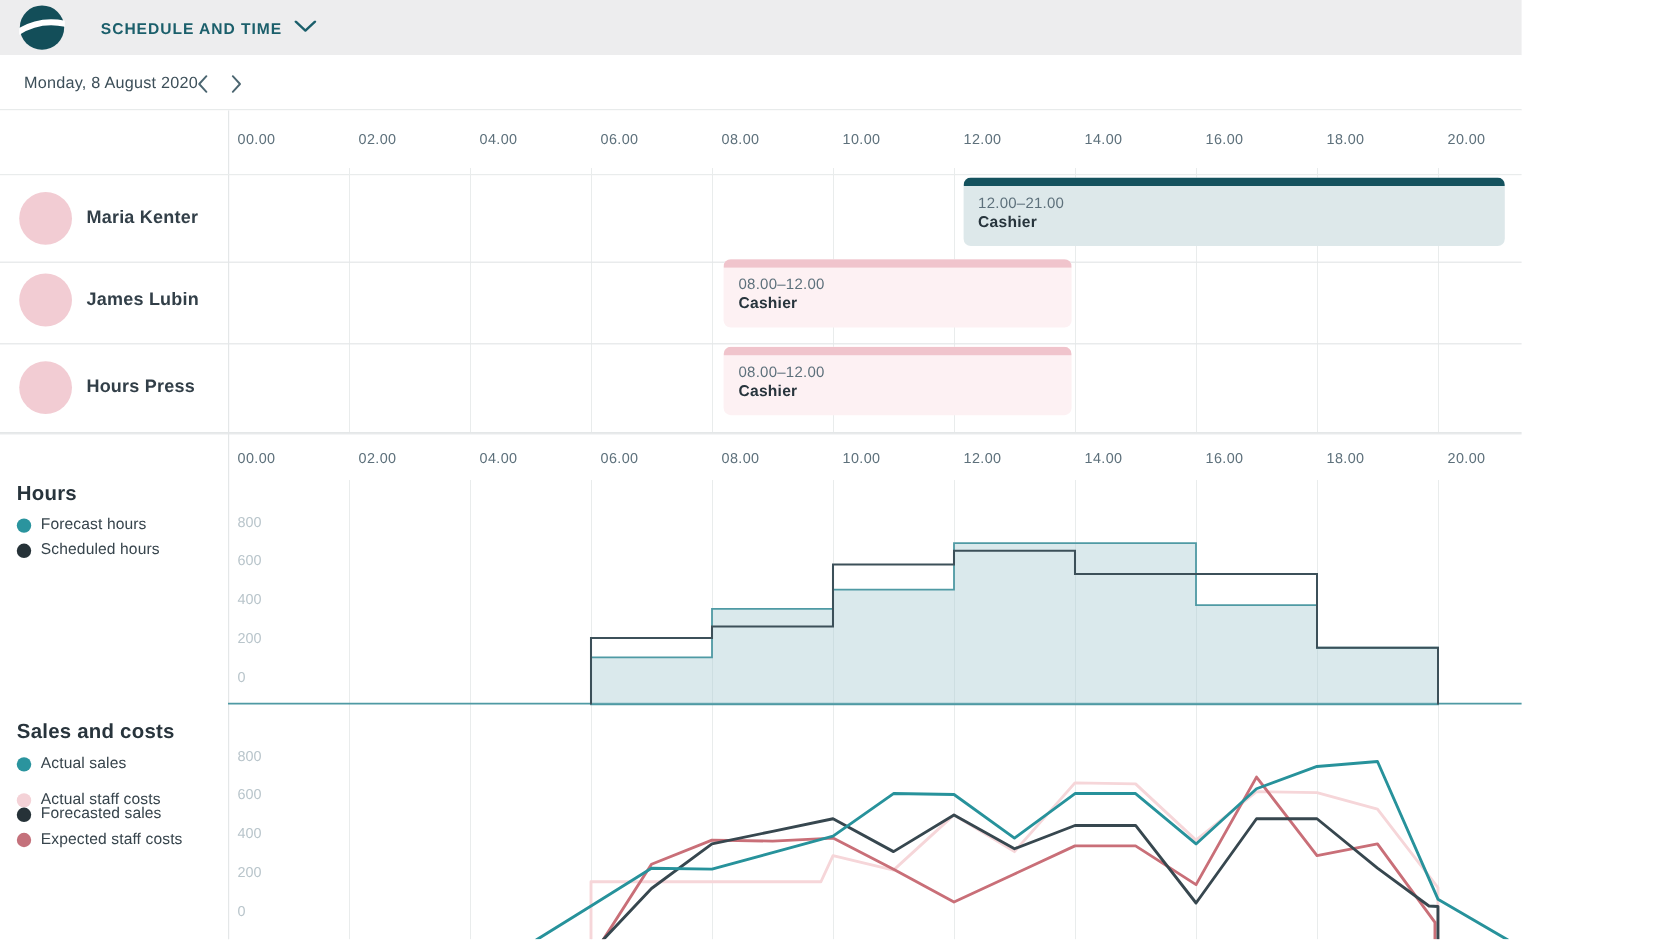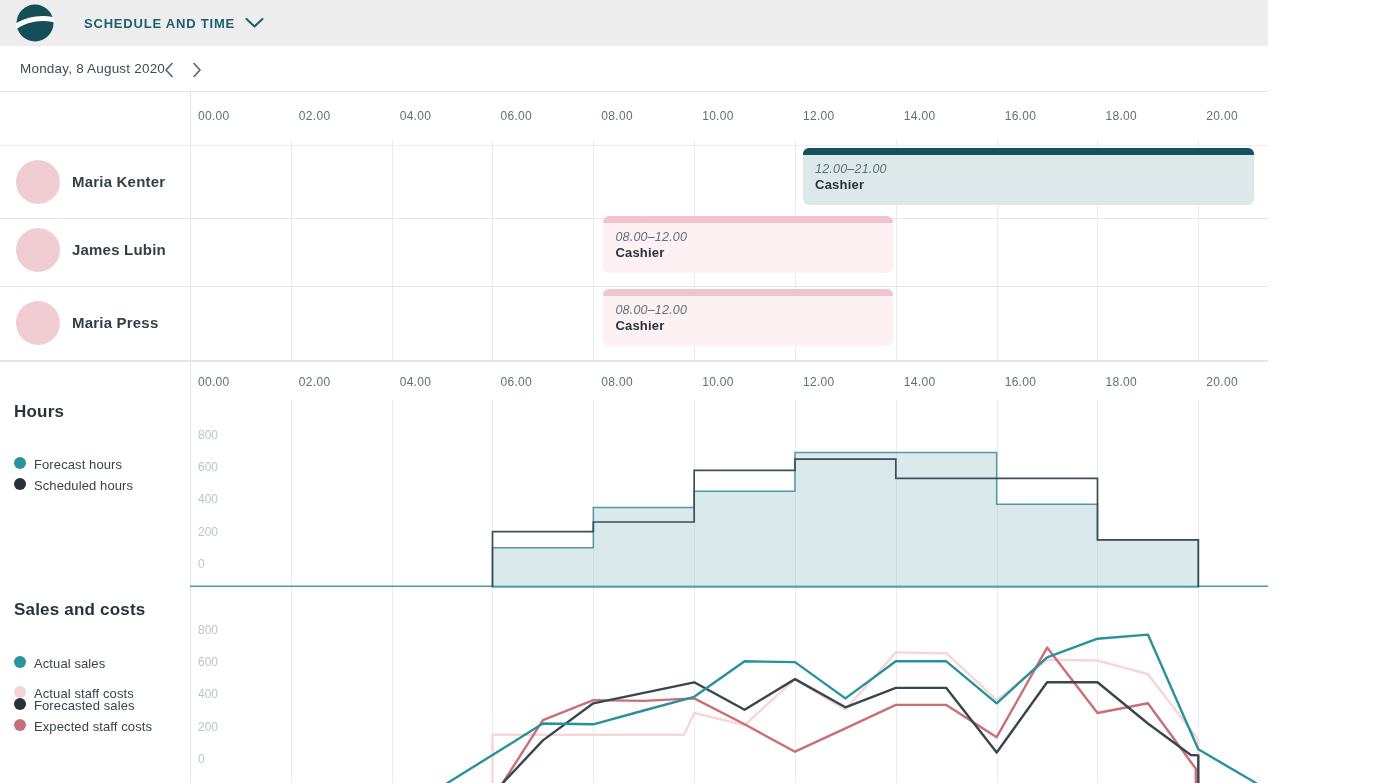--- a/index.html
+++ b/index.html
@@ -39,26 +39,26 @@
 
   .panel-border { position:absolute; left:190px; top:92px; width:1px; height:691px; background:#e4e7e8; }
 
   .emp-row { position:absolute; left:0; width:1400px; border-bottom:1px solid #e4e7e8; }
   .emp-row.first { border-top:1px solid #e9ecec; }
   .emp-avatar { position:absolute; left:16px; top:14px; width:44px; height:44px; border-radius:50%; background:#f2ccd3; }
   .emp-name { position:absolute; left:72px; top:27px; font-size:15px; font-weight:bold; color:#323f48; letter-spacing:.2px; }
 
   .shift { position:absolute; top:2px; height:57px; border-radius:6px; overflow:hidden; cursor:pointer; }
   .shift-bar { height:7px; }
-  .shift-time { display:block; margin:7px 0 1px 12px; font-size:12.5px; color:#5d707b; letter-spacing:.2px;font-style:italic; }
+  .shift-time { display:block; margin:7px 0 1px 12px; font-size:12.5px; color:#5d707b; letter-spacing:.2px; }
   .shift-role { display:block; margin-left:12px; font-size:13px; font-weight:bold; color:#27343c; letter-spacing:.2px; }
 
   
   .panel-title { position:absolute; left:14px; font-size:17px; font-weight:bold; color:#28343c; letter-spacing:.2px; }
-  .legend-item { position:absolute; left:14px; display:flex; align-items:flex-start; gap:8px;margin-top:28px; }
+  .legend-item { position:absolute; left:14px; display:flex; align-items:flex-end; gap:8px; }
   .legend-dot { width:12px; height:12px; border-radius:50%; flex:none; }
   .legend-label { font-size:13px; color:#37444c; letter-spacing:.1px; white-space:nowrap; }
 
   svg.chart { position:absolute; left:190px; display:block; }
   #hours-svg { top:400px; }
   #sales-svg { top:596px; }
   text.ytick { font-family:"Liberation Sans", sans-serif; font-size:12px; fill:#b9c5cb; }
 </style>
 </head>
 <body>
@@ -163,21 +163,21 @@
         <div class="emp-avatar"></div>
         <span class="emp-name">James Lubin</span>
         <div class="shift" style="left: 603.417px; width: 289.896px; background: rgb(253, 241, 243);">
           <div class="shift-bar" style="background: rgb(240, 196, 204);"></div>
           <span class="shift-time">08.00–12.00</span>
           <span class="shift-role">Cashier</span>
         </div>
       </div>
       <div class="emp-row" style="top: 287.334px; height: 73.667px;">
         <div class="emp-avatar"></div>
-        <span class="emp-name">Maria Press</span>
+        <span class="emp-name">Hours Press</span>
         <div class="shift" style="left: 603.417px; width: 289.896px; background: rgb(253, 241, 243);">
           <div class="shift-bar" style="background: rgb(240, 196, 204);"></div>
           <span class="shift-time">08.00–12.00</span>
           <span class="shift-role">Cashier</span>
         </div>
       </div>
     </div>
 
   <div class="panel-title" id="hours-title" style="top:402px">Hours</div>
   <div id="hours-legend">

